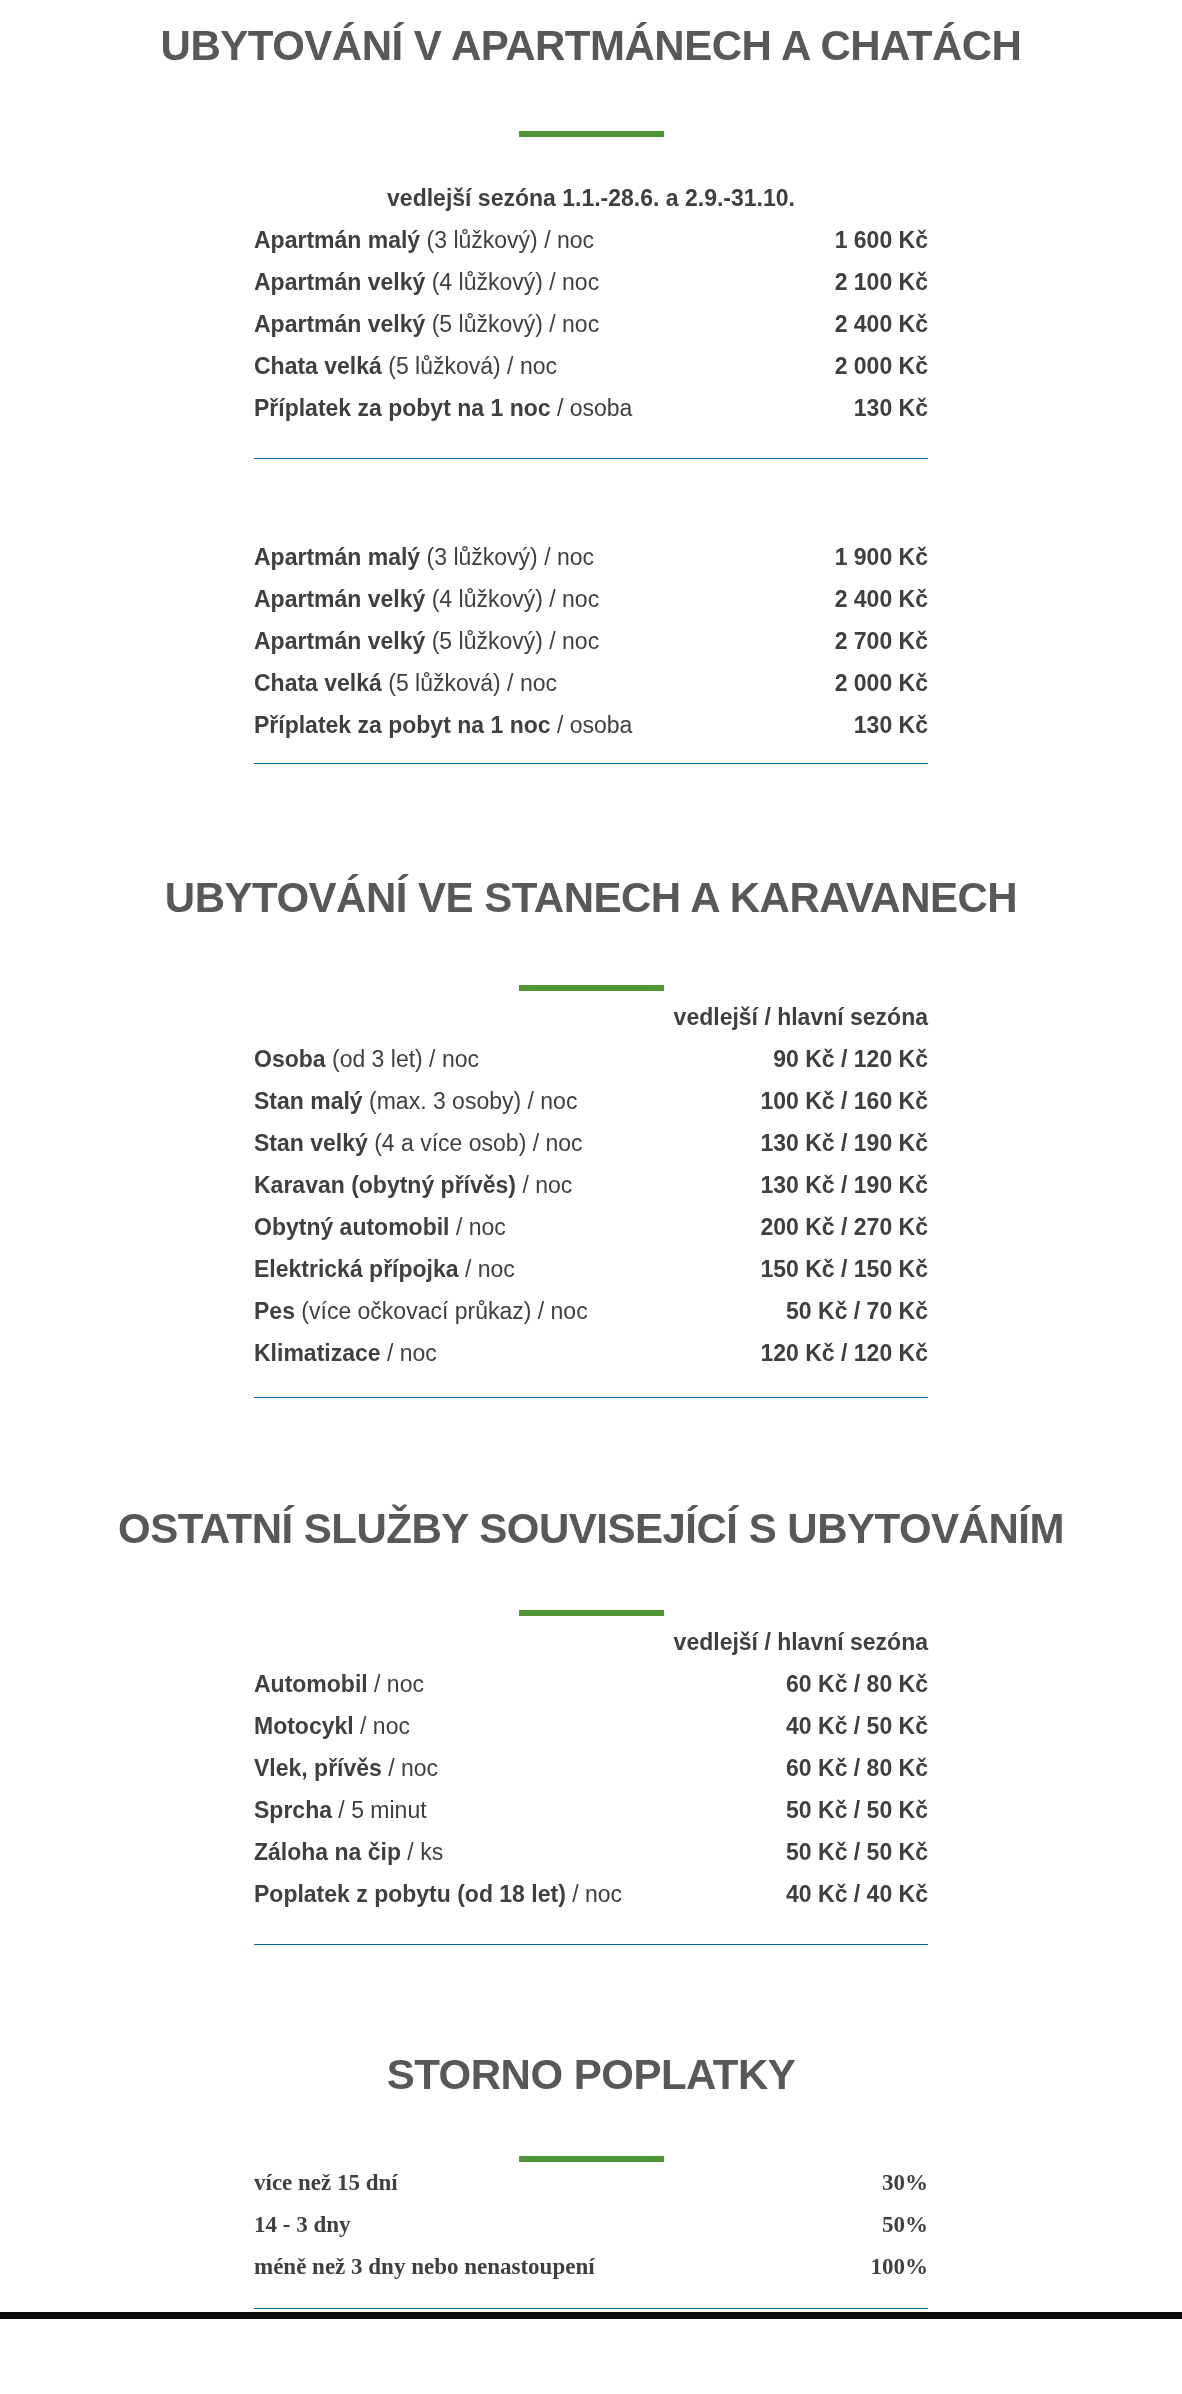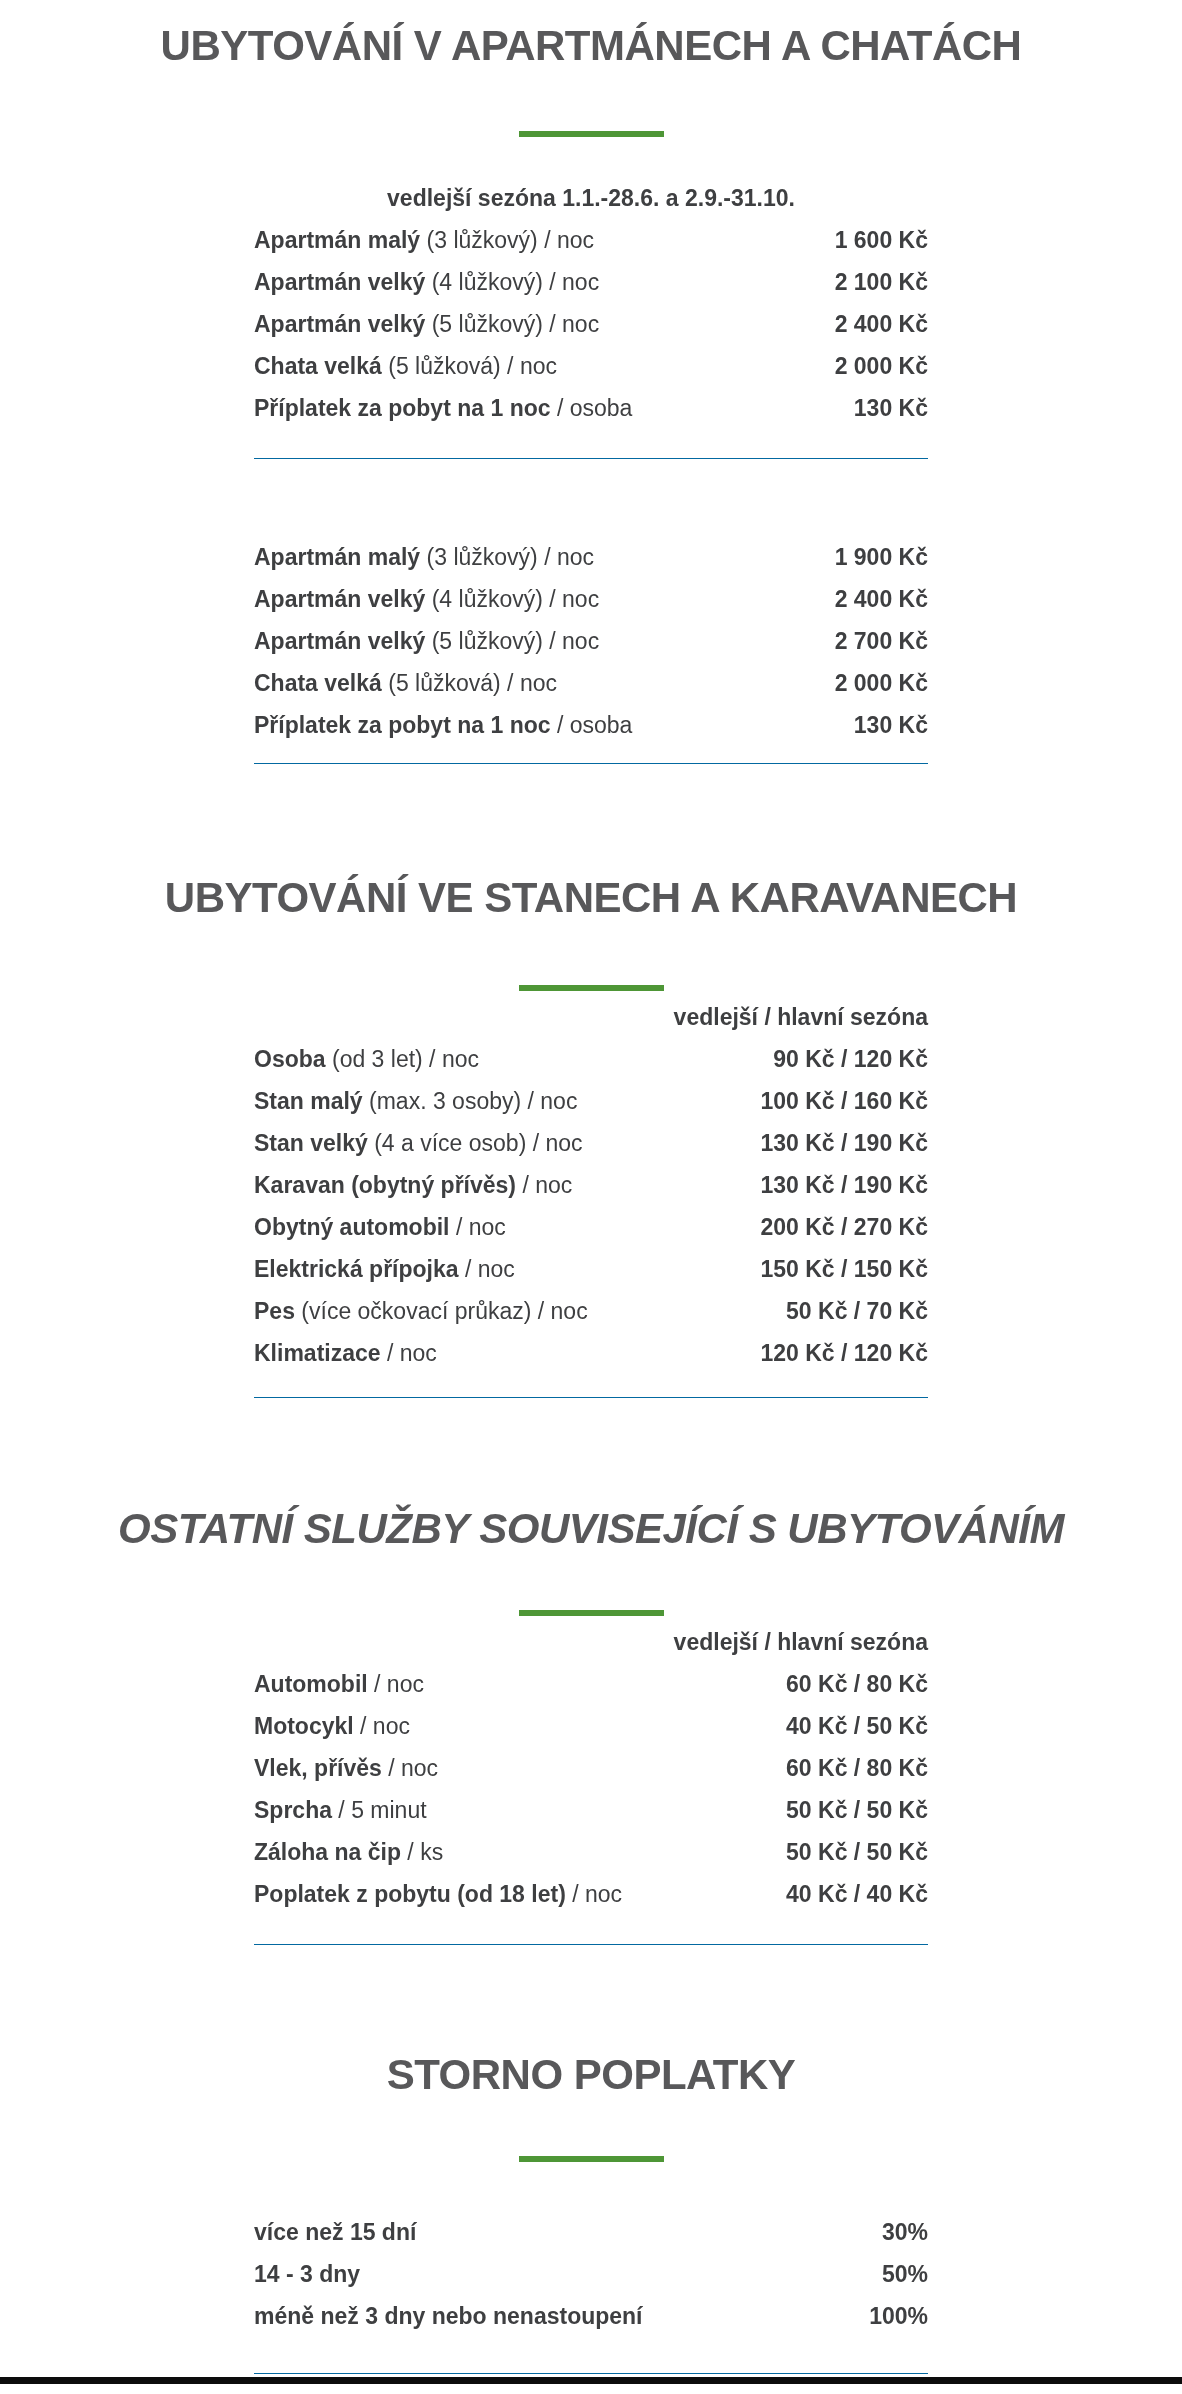--- a/index.html
+++ b/index.html
@@ -7,36 +7,36 @@
     width:1182px;height:2394px;overflow:hidden;background:#ffffff;
     font-family:"Liberation Sans","DejaVu Sans",sans-serif;
     color:#3e3f41;
   }
   .h{
     font-size:42px;font-weight:bold;color:#58585a;text-align:center;
     margin:0;line-height:48px;letter-spacing:-0.5px;white-space:nowrap;
   }
   .h1a{padding-top:22px;}
   .h2a{margin-top:110px;}
-  .h3a{margin-top:107px;font-style:italic;}
+  .h3a{margin-top:107px;}
   .h4a{margin-top:106px;}
   .gd{width:145px;height:6px;background:#4e9636;margin:0 auto;}
   .gd1{margin-top:61px;}
   .gd2{margin-top:63px;}
   .gd3{margin-top:57px;}
   .gd4{margin-top:57px;}
   .tbl{
     width:674px;margin-left:auto;margin-right:auto;
     font-size:23px;border-bottom:1px solid #0369a1;
   }
   .t1{margin-top:40px;padding-bottom:29px;}
   .t2{margin-top:77px;padding-bottom:17px;}
   .t3{margin-top:5px;padding-bottom:23px;}
   .t4{margin-top:5px;padding-bottom:29px;}
-  .t5{margin-top:49px;padding-bottom:36px;}
+  .t5{padding-bottom:20px;font-family:Liberation Serif, serif;}
   .thead{font-weight:bold;line-height:42px;text-align:center;color:#3e3f41;}
   .thead.r{text-align:right;}
   .row{display:flex;justify-content:space-between;line-height:42px;}
   .row .lb{text-align:left;white-space:nowrap;}
   .row .lb b{font-weight:bold;}
   .row .vl{font-weight:bold;text-align:right;white-space:nowrap;padding-left:20px;}
   .footband{width:1182px;height:7px;background:#0c0c0c;margin-top:3px;}
 </style>
 </head>
 <body>

